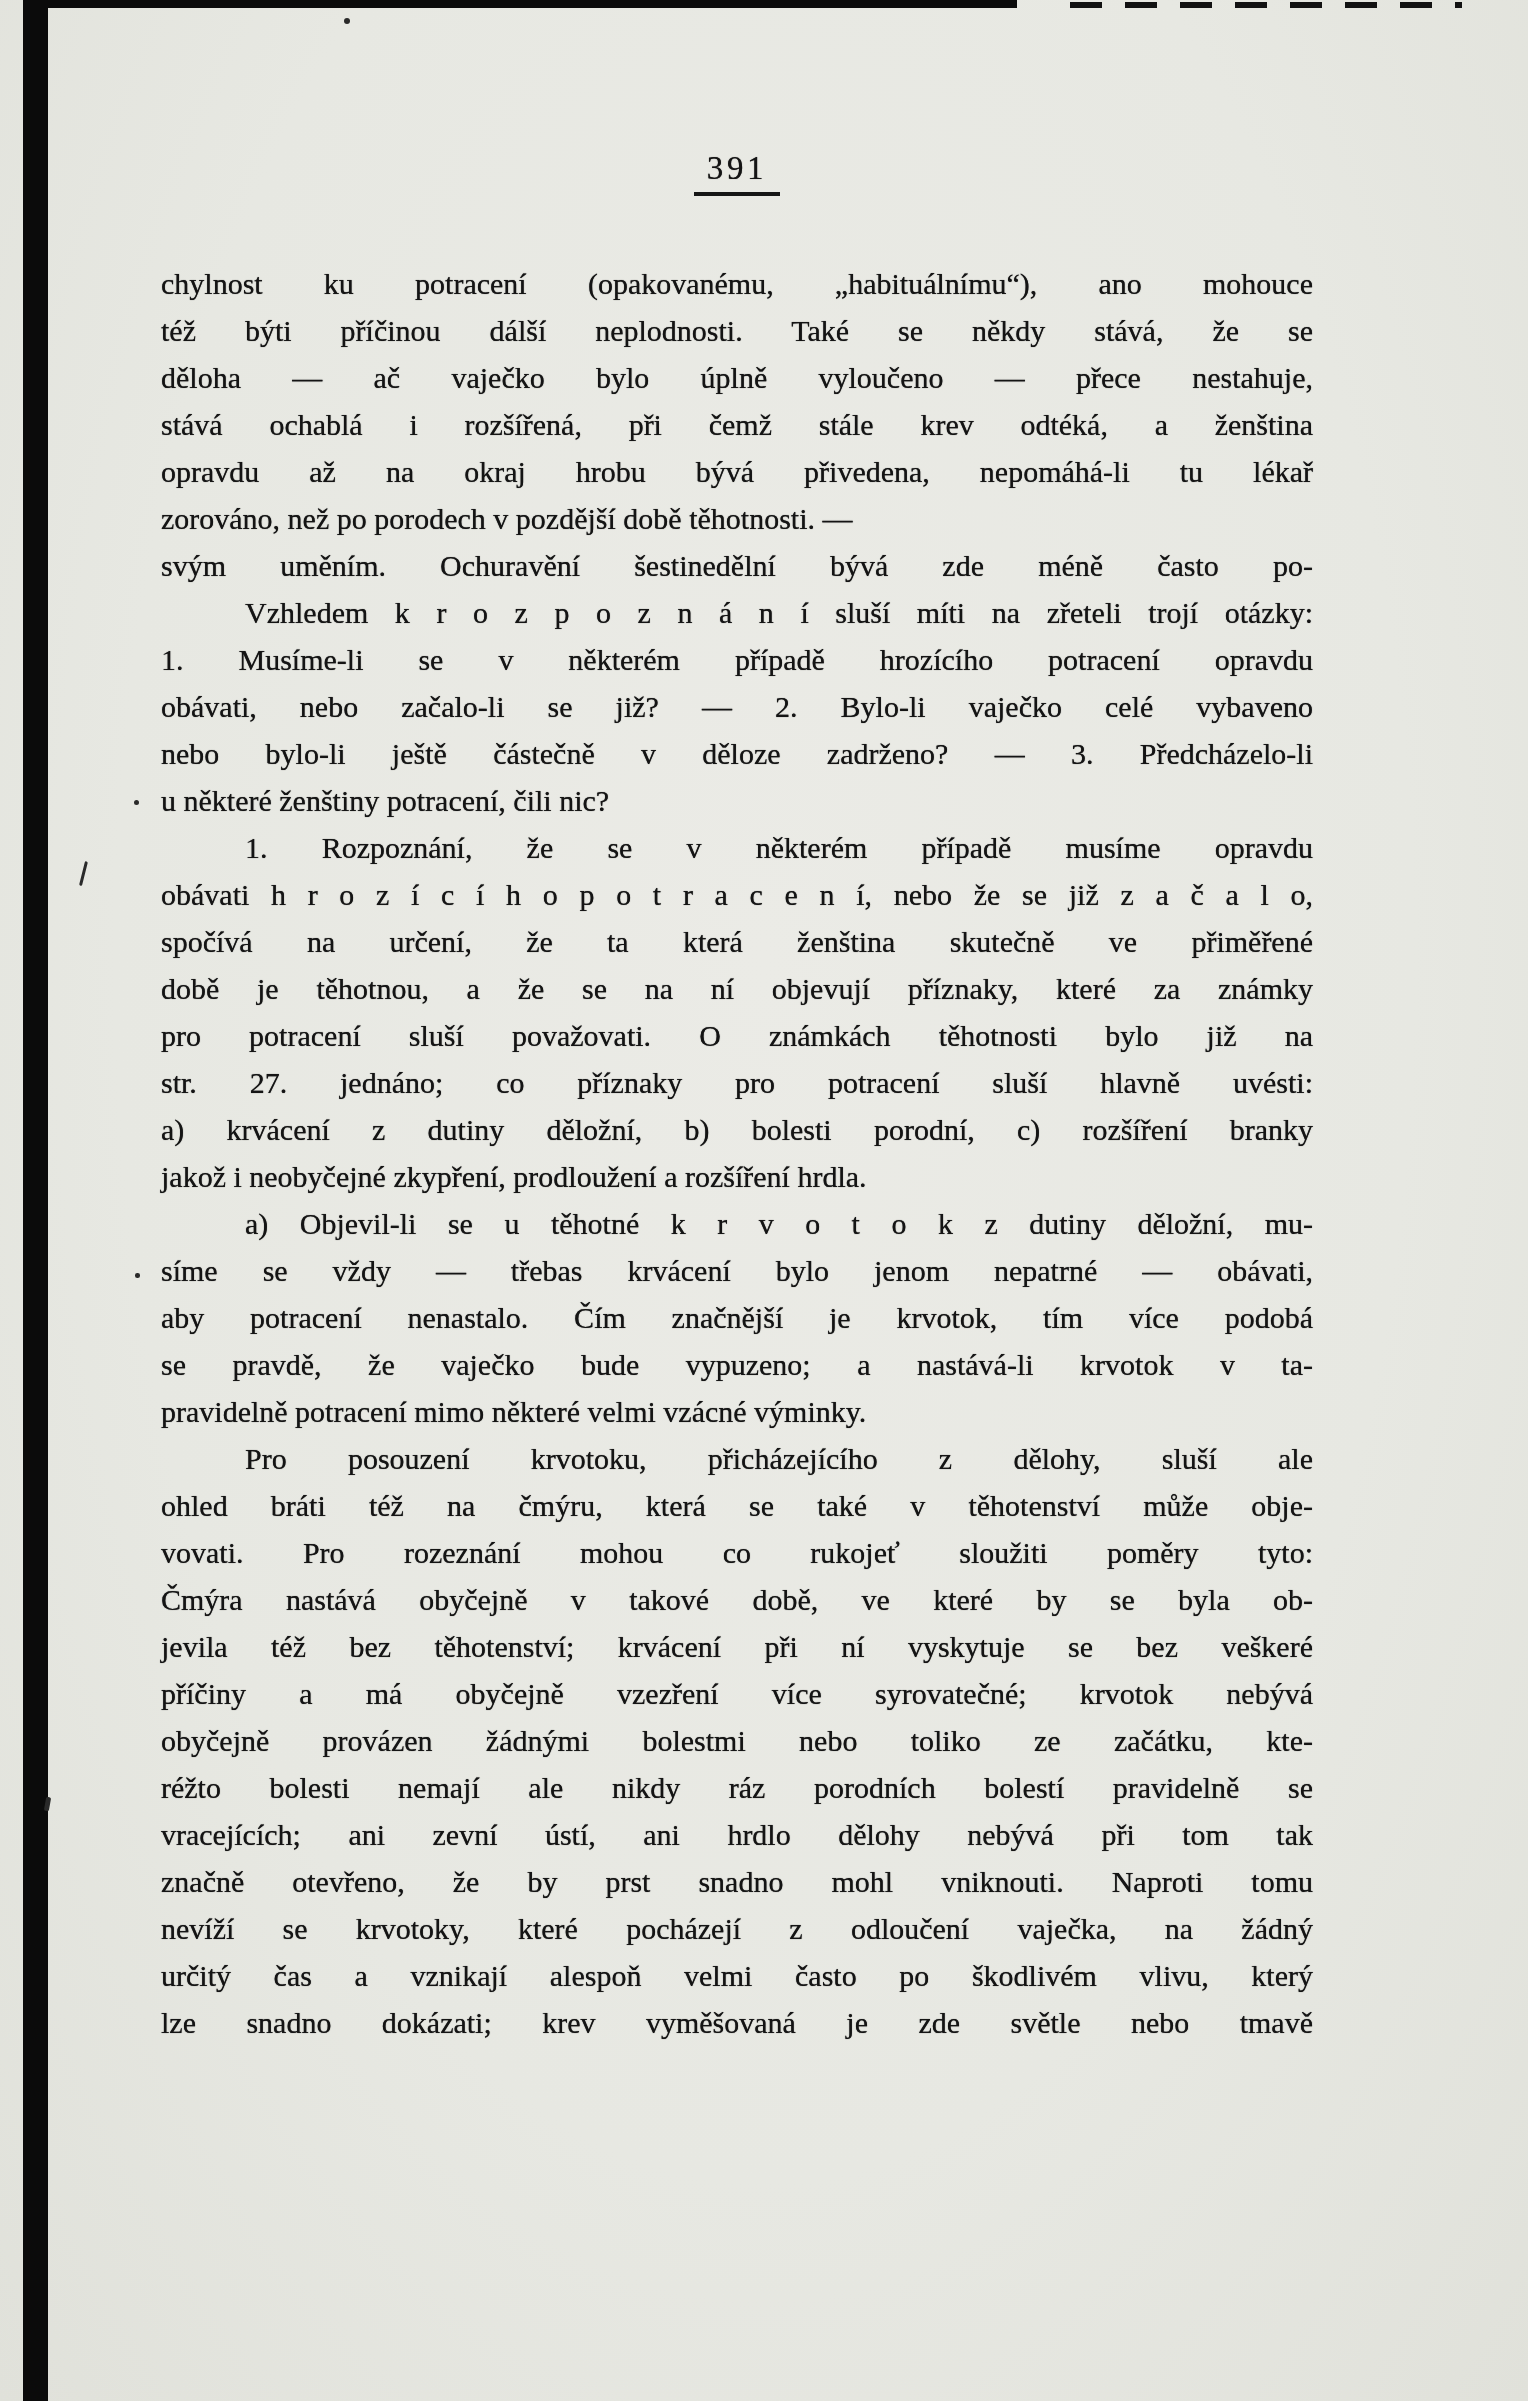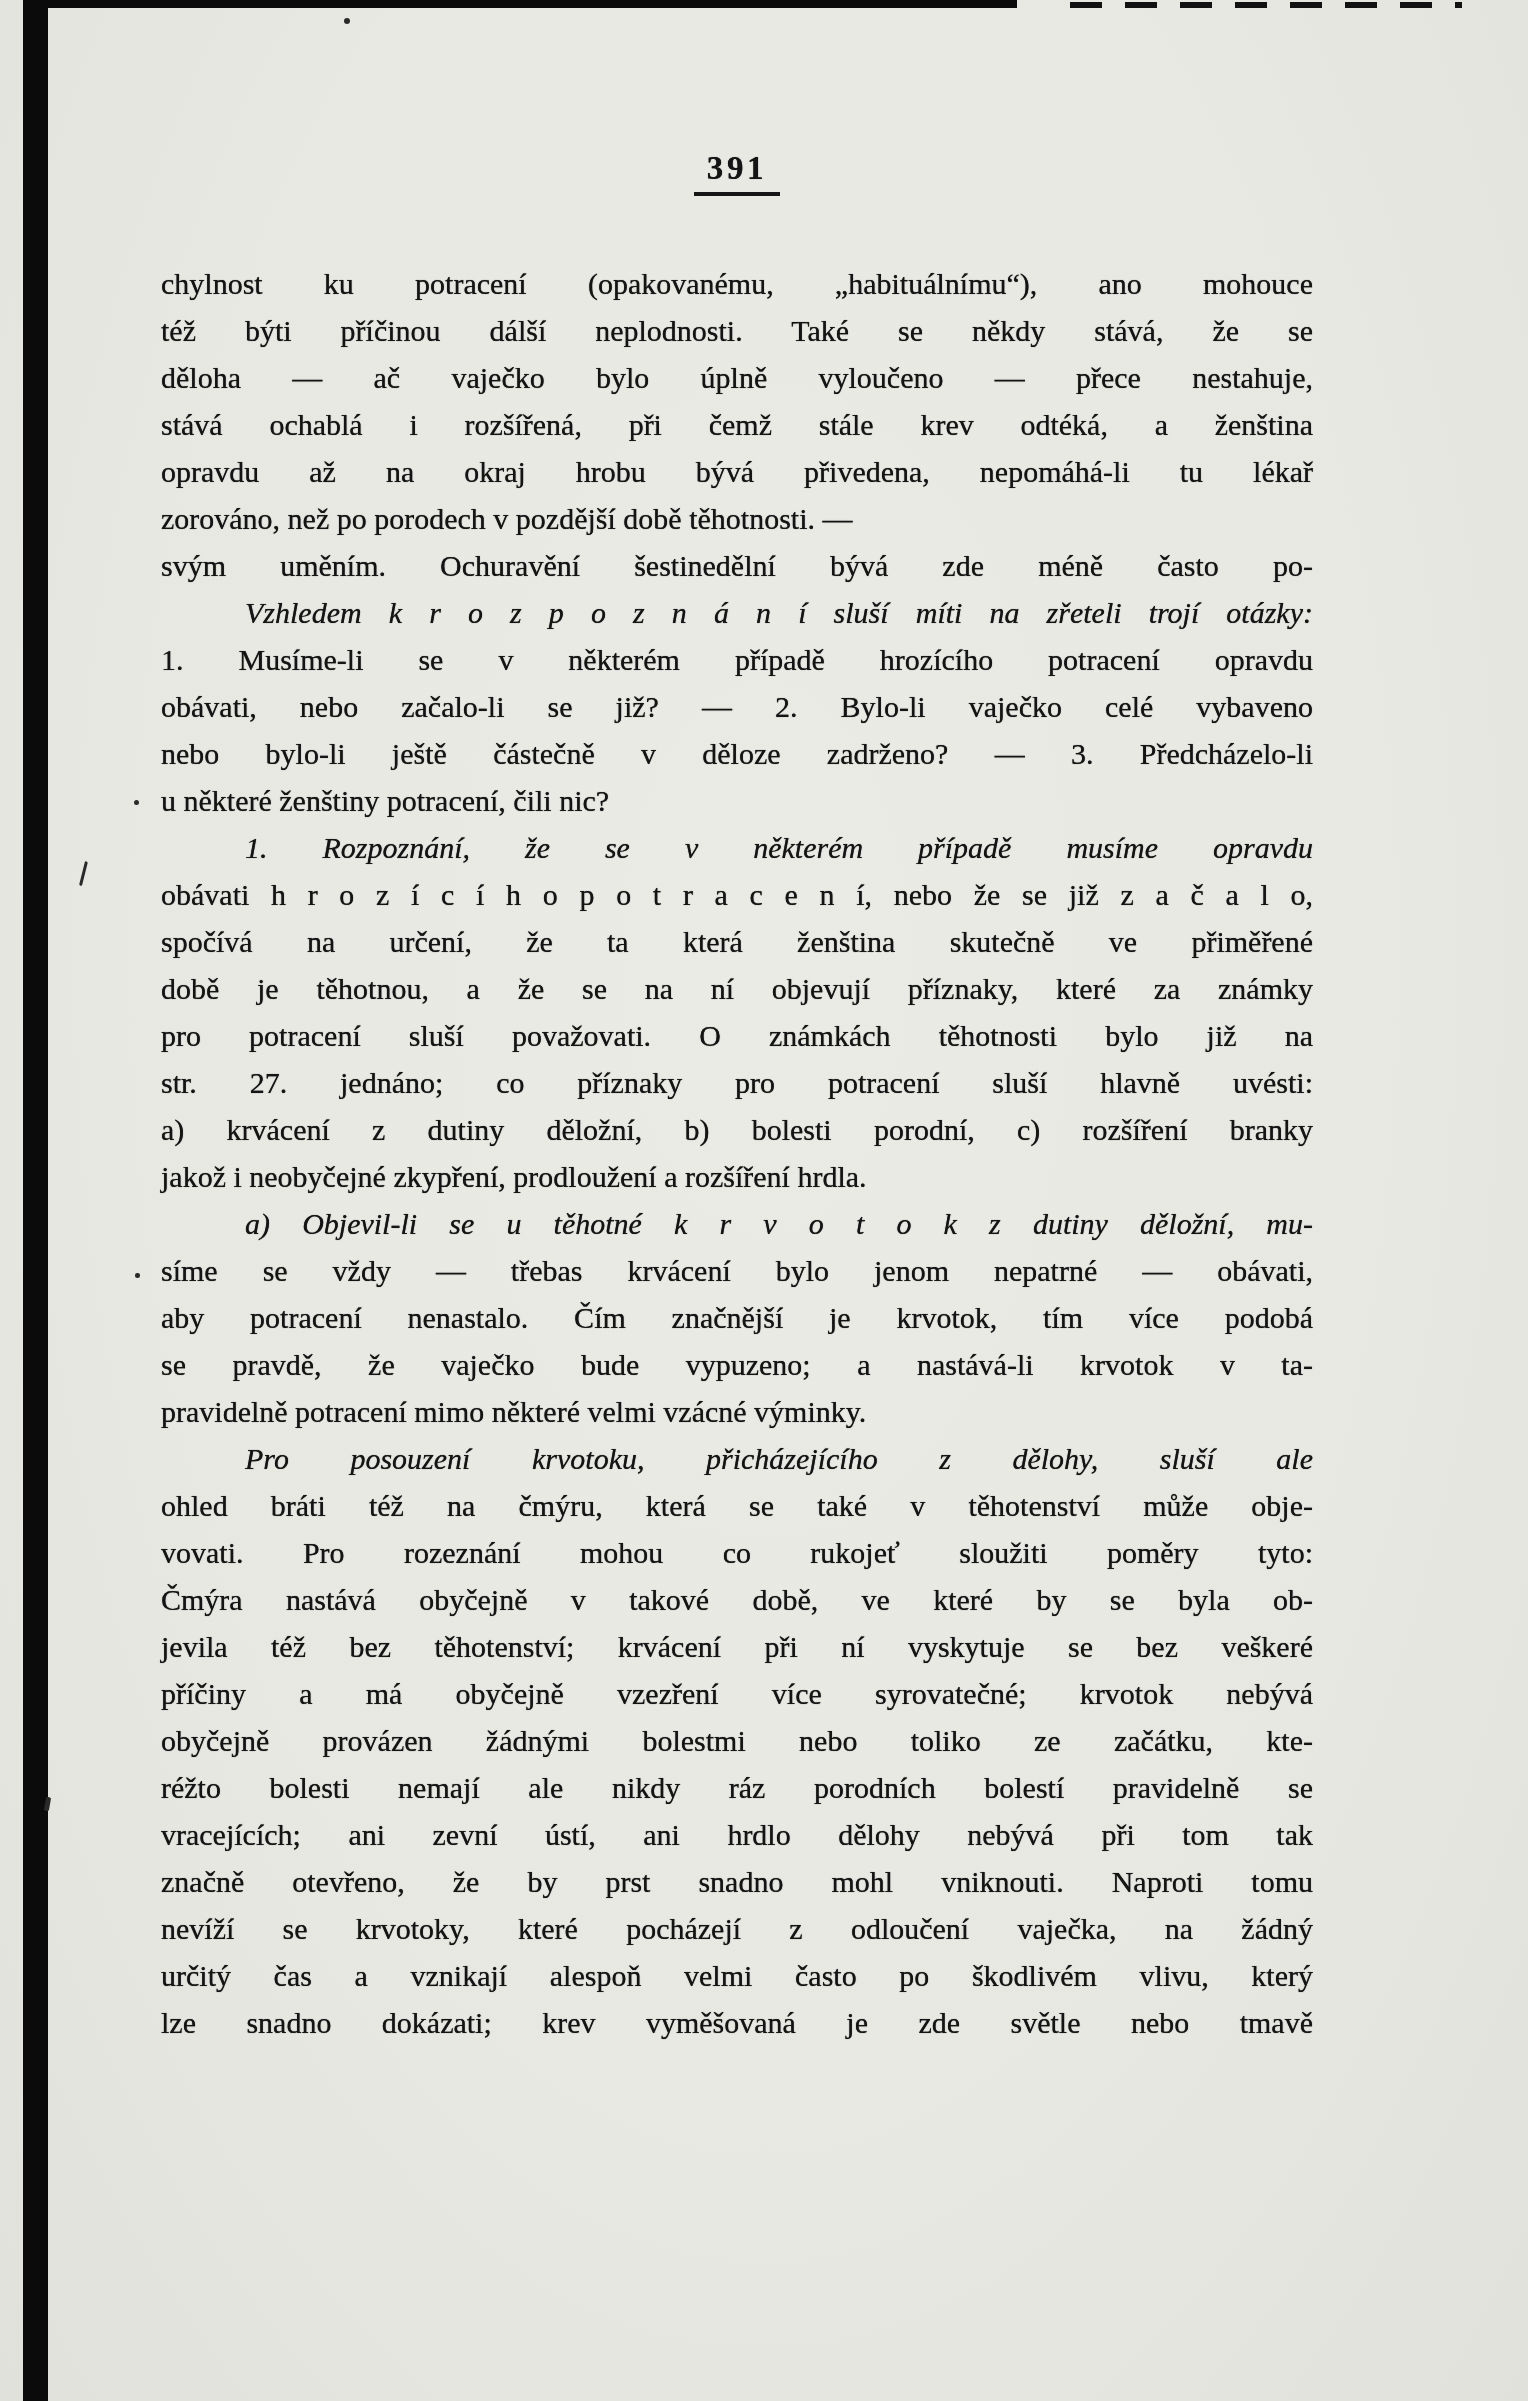--- a/index.html
+++ b/index.html
@@ -37,21 +37,21 @@
   }
   .pageno-row {
     position: absolute;
     left: 161px; top: 150px;
     width: 1152px;
     text-align: center;
   }
   .pageno {
     display: inline-block;
     font-size: 33px;
-    font-weight: bold;
+    font-weight: normal;
     letter-spacing: 3.6px;
     color: #141414;
     border-bottom: 4.5px solid #161616;
     padding: 0 12.5px 5.3px 12.5px;
     text-shadow: 0 0 0.7px rgba(20,20,20,0.85);
   }
   .text {
     position: absolute;
     left: 161px; top: 260px;
     width: 1152px;
@@ -63,21 +63,20 @@
   .line {
     text-align: justify;
     text-align-last: justify;
     white-space: normal;
   }
   .line.end {
     text-align-last: left;
   }
   .line.indent {
     text-indent: 84px;
-    font-style: italic;
   }
   
   .artifact {
     position: absolute;
     background: #2a2a2a;
   }
   .a-dot1 { left: 344px; top: 18px;  width: 6.2px; height: 6.2px; border-radius: 50%; }
   .a-dot2 { left: 134px; top: 800px; width: 5.3px; height: 5.3px; border-radius: 50%; }
   .a-slash { left: 82px; top: 861px; width: 2.7px; height: 25px; transform: rotate(14deg); border-radius: 1.8px; }
   .a-dot3 { left: 135px; top: 1273px; width: 4.5px; height: 4.5px; border-radius: 50%; }

